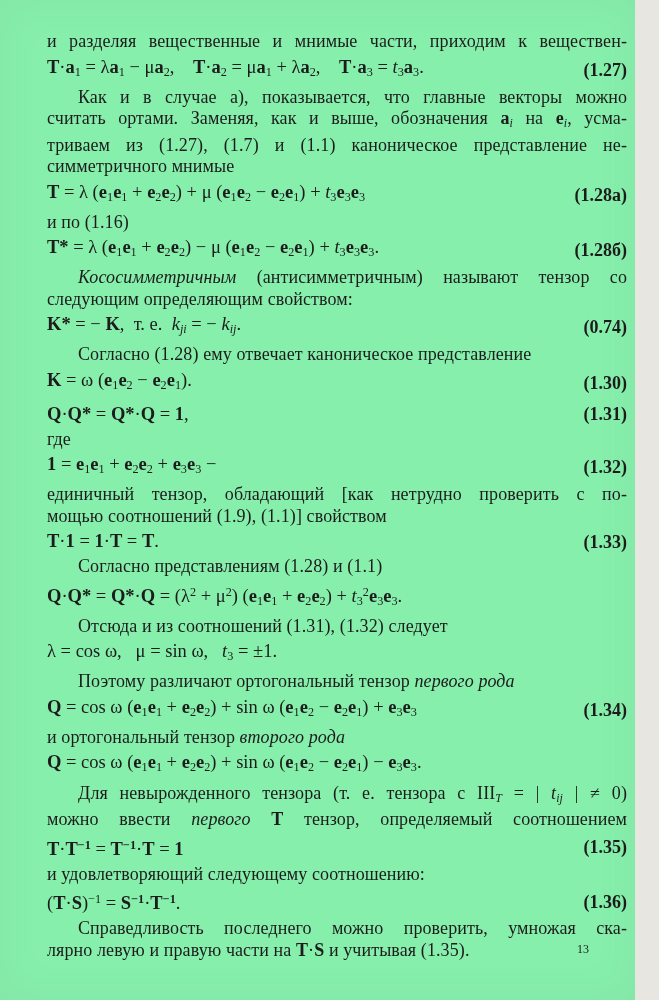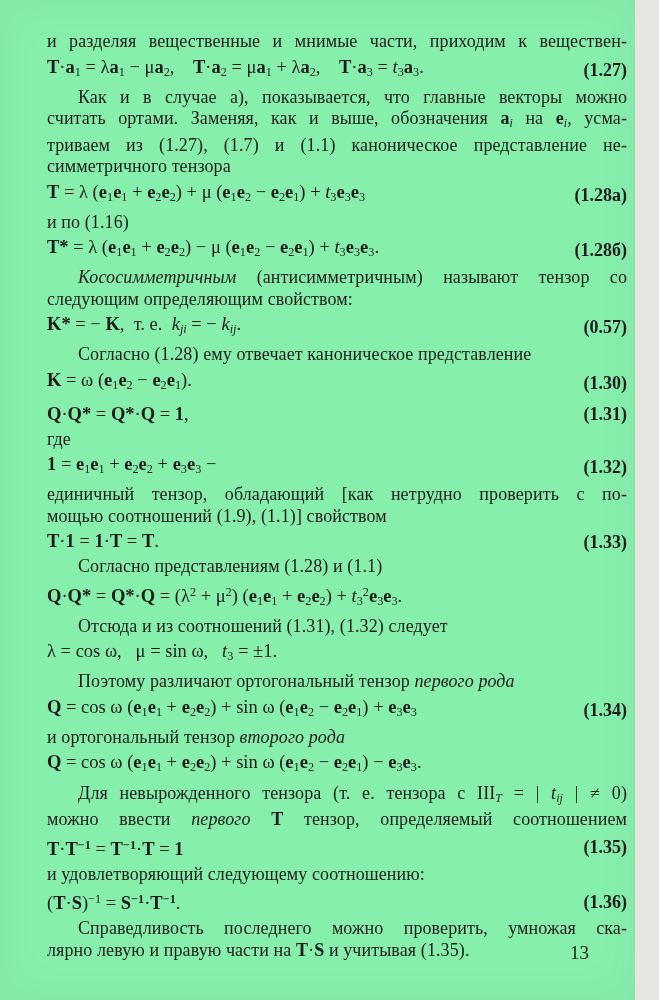--- a/index.html
+++ b/index.html
@@ -52,41 +52,41 @@
   .run-b  { font-weight: bold; }
   .run-i  { font-style: italic; }
   .run-sub  { font-size: 66%; vertical-align: -0.25em; }
   .run-isub { font-size: 66%; vertical-align: -0.25em; font-style: italic; }
   .run-sup  { font-size: 66%; vertical-align: 0.5em; }
   .run-bsup { font-size: 66%; vertical-align: 0.5em; font-weight: bold; }
   .page-number {
     position: absolute;
     top: 942px;
     right: 46px;
-    font-size: 19px;
+    font-size: 12px;
     color: #1c1c1c;
   }
 </style>
 </head>
 <body>
 
 <div class="page">
   <div class="body-col">
       <div class="tline jline"><span class="run">и разделяя вещественные и мнимые части, приходим к веществен-</span></div>
       <div class="eq"><span class="eq-body"><span class="run-b">T</span><span class="run">·</span><span class="run-b">a</span><span class="run-sub">1</span><span class="run"> = λ</span><span class="run-b">a</span><span class="run-sub">1</span><span class="run"> − μ</span><span class="run-b">a</span><span class="run-sub">2</span><span class="run">,  </span><span class="run-b">T</span><span class="run">·</span><span class="run-b">a</span><span class="run-sub">2</span><span class="run"> = μ</span><span class="run-b">a</span><span class="run-sub">1</span><span class="run"> + λ</span><span class="run-b">a</span><span class="run-sub">2</span><span class="run">,  </span><span class="run-b">T</span><span class="run">·</span><span class="run-b">a</span><span class="run-sub">3</span><span class="run"> = </span><span class="run-i">t</span><span class="run-sub">3</span><span class="run-b">a</span><span class="run-sub">3</span><span class="run">.</span></span><span class="eq-num">(1.27)</span></div>
       <div class="tline jline ind"><span class="run">Как и в случае а), показывается, что главные векторы можно</span></div>
       <div class="tline jline"><span class="run">считать ортами. Заменяя, как и выше, обозначения </span><span class="run-b">a</span><span class="run-isub">i</span><span class="run"> на </span><span class="run-b">e</span><span class="run-isub">i</span><span class="run">, усма-</span></div>
       <div class="tline jline"><span class="run">триваем из (1.27), (1.7) и (1.1) каноническое представление не-</span></div>
-      <div class="tline"><span class="run">симметричного тензора</span></div>
+      <div class="tline"><span class="run">симметричного мнимые</span></div>
       <div class="eq"><span class="eq-body"><span class="run-b">T</span><span class="run"> = λ (</span><span class="run-b">e</span><span class="run-sub">1</span><span class="run-b">e</span><span class="run-sub">1</span><span class="run"> + </span><span class="run-b">e</span><span class="run-sub">2</span><span class="run-b">e</span><span class="run-sub">2</span><span class="run">) + μ (</span><span class="run-b">e</span><span class="run-sub">1</span><span class="run-b">e</span><span class="run-sub">2</span><span class="run"> − </span><span class="run-b">e</span><span class="run-sub">2</span><span class="run-b">e</span><span class="run-sub">1</span><span class="run">) + </span><span class="run-i">t</span><span class="run-sub">3</span><span class="run-b">e</span><span class="run-sub">3</span><span class="run-b">e</span><span class="run-sub">3</span></span><span class="eq-num">(1.28а)</span></div>
       <div class="tline"><span class="run">и по (1.16)</span></div>
       <div class="eq"><span class="eq-body"><span class="run-b">T*</span><span class="run"> = λ (</span><span class="run-b">e</span><span class="run-sub">1</span><span class="run-b">e</span><span class="run-sub">1</span><span class="run"> + </span><span class="run-b">e</span><span class="run-sub">2</span><span class="run-b">e</span><span class="run-sub">2</span><span class="run">) − μ (</span><span class="run-b">e</span><span class="run-sub">1</span><span class="run-b">e</span><span class="run-sub">2</span><span class="run"> − </span><span class="run-b">e</span><span class="run-sub">2</span><span class="run-b">e</span><span class="run-sub">1</span><span class="run">) + </span><span class="run-i">t</span><span class="run-sub">3</span><span class="run-b">e</span><span class="run-sub">3</span><span class="run-b">e</span><span class="run-sub">3</span><span class="run">.</span></span><span class="eq-num">(1.28б)</span></div>
       <div class="tline jline ind"><span class="run-i">Кососимметричным</span><span class="run"> (антисимметричным) называют тензор со</span></div>
       <div class="tline"><span class="run">следующим определяющим свойством:</span></div>
-      <div class="eq"><span class="eq-body"><span class="run-b">K*</span><span class="run"> = − </span><span class="run-b">K</span><span class="run">, т. е. </span><span class="run-i">k</span><span class="run-isub">ji</span><span class="run"> = − </span><span class="run-i">k</span><span class="run-isub">ij</span><span class="run">.</span></span><span class="eq-num">(0.57)</span></div>
+      <div class="eq"><span class="eq-body"><span class="run-b">K*</span><span class="run"> = − </span><span class="run-b">K</span><span class="run">, т. е. </span><span class="run-i">k</span><span class="run-isub">ji</span><span class="run"> = − </span><span class="run-i">k</span><span class="run-isub">ij</span><span class="run">.</span></span><span class="eq-num">(0.74)</span></div>
       <div class="tline ind"><span class="run">Согласно (1.28) ему отвечает каноническое представление</span></div>
       <div class="eq"><span class="eq-body"><span class="run-b">K</span><span class="run"> = ω (</span><span class="run-b">e</span><span class="run-sub">1</span><span class="run-b">e</span><span class="run-sub">2</span><span class="run"> − </span><span class="run-b">e</span><span class="run-sub">2</span><span class="run-b">e</span><span class="run-sub">1</span><span class="run">).</span></span><span class="eq-num">(1.30)</span></div>
       <div class="eq"><span class="eq-body"><span class="run-b">Q</span><span class="run">·</span><span class="run-b">Q*</span><span class="run"> = </span><span class="run-b">Q*</span><span class="run">·</span><span class="run-b">Q</span><span class="run"> = </span><span class="run-b">1</span><span class="run">,</span></span><span class="eq-num">(1.31)</span></div>
       <div class="tline"><span class="run">где</span></div>
       <div class="eq"><span class="eq-body"><span class="run-b">1</span><span class="run"> = </span><span class="run-b">e</span><span class="run-sub">1</span><span class="run-b">e</span><span class="run-sub">1</span><span class="run"> + </span><span class="run-b">e</span><span class="run-sub">2</span><span class="run-b">e</span><span class="run-sub">2</span><span class="run"> + </span><span class="run-b">e</span><span class="run-sub">3</span><span class="run-b">e</span><span class="run-sub">3</span><span class="run"> −</span></span><span class="eq-num">(1.32)</span></div>
       <div class="tline jline"><span class="run">единичный тензор, обладающий [как нетрудно проверить с по-</span></div>
       <div class="tline"><span class="run">мощью соотношений (1.9), (1.1)] свойством</span></div>
       <div class="eq"><span class="eq-body"><span class="run-b">T</span><span class="run">·</span><span class="run-b">1</span><span class="run"> = </span><span class="run-b">1</span><span class="run">·</span><span class="run-b">T</span><span class="run"> = </span><span class="run-b">T</span><span class="run">.</span></span><span class="eq-num">(1.33)</span></div>
       <div class="tline ind"><span class="run">Согласно представлениям (1.28) и (1.1)</span></div>
       <div class="eq"><span class="eq-body"><span class="run-b">Q</span><span class="run">·</span><span class="run-b">Q*</span><span class="run"> = </span><span class="run-b">Q*</span><span class="run">·</span><span class="run-b">Q</span><span class="run"> = (λ</span><span class="run-sup">2</span><span class="run"> + μ</span><span class="run-sup">2</span><span class="run">) (</span><span class="run-b">e</span><span class="run-sub">1</span><span class="run-b">e</span><span class="run-sub">1</span><span class="run"> + </span><span class="run-b">e</span><span class="run-sub">2</span><span class="run-b">e</span><span class="run-sub">2</span><span class="run">) + </span><span class="run-i">t</span><span class="run-sub">3</span><span class="run-sup">2</span><span class="run-b">e</span><span class="run-sub">3</span><span class="run-b">e</span><span class="run-sub">3</span><span class="run">.</span></span></div>

